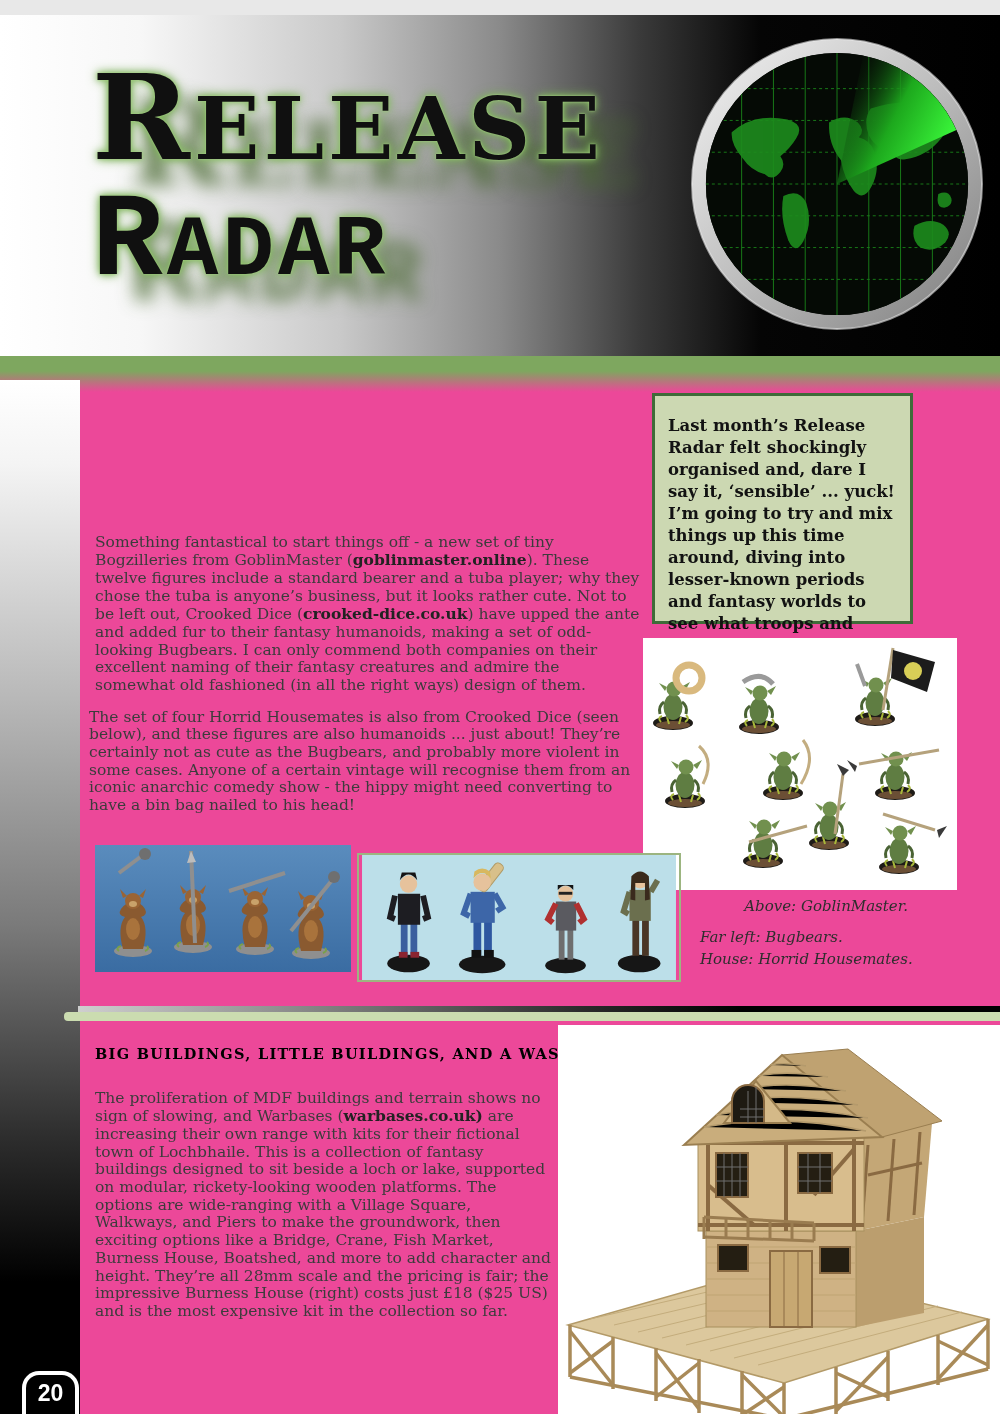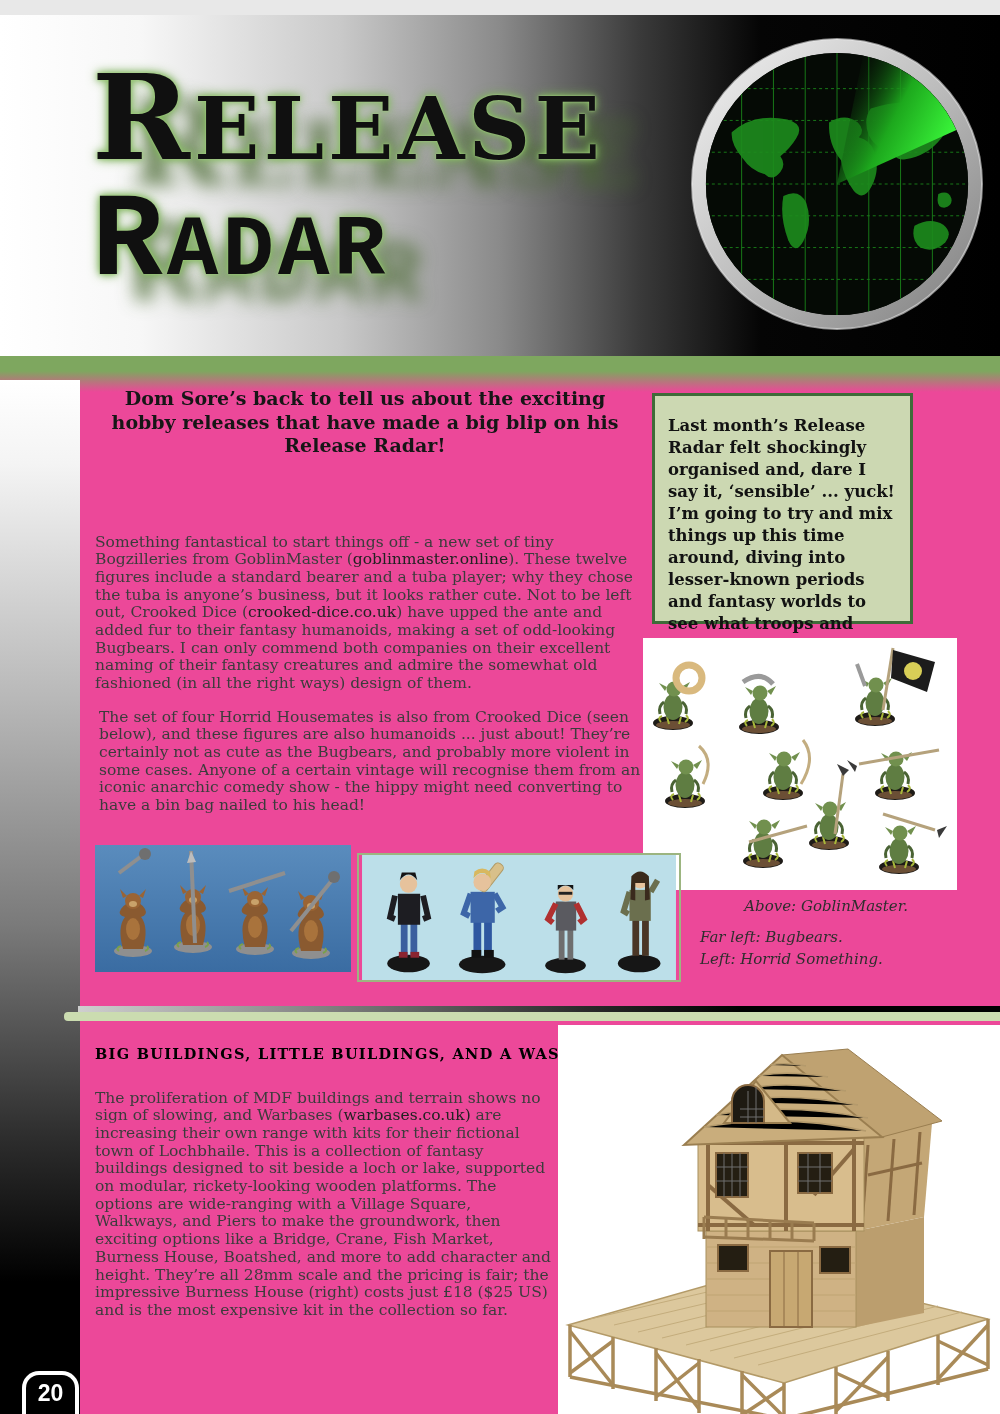--- a/index.html
+++ b/index.html
@@ -29,23 +29,23 @@
   
   .intro{position:absolute;left:95px;top:372px;width:540px;text-align:center;
     font-weight:bold;color:#161616;font-size:19px;line-height:23.5px;}
   .note-box{position:absolute;left:652px;top:378px;width:261px;height:231px;box-sizing:border-box;
     background:#ccd8b2;border:3px solid #3f6b39;padding:19px 14px 0 13px;
     font-weight:bold;color:#121212;font-size:16.5px;line-height:22px;}
   .sec-heading{position:absolute;font-weight:bold;color:#000;font-size:14.5px;letter-spacing:1.3px;}
   .h1{left:95px;top:477px;}
   .h2{left:95px;top:1030px;}
   .body-para{position:absolute;color:#3c3c3c;font-size:15.5px;line-height:17.7px;}
-  .body-para .b{font-weight:normal;color:#222;}
+  .body-para .b{font-weight:bold;color:#222;}
   .p1{left:95px;top:503px;width:548px;}
-  .p2{left:99px;top:678px;width:548px;}
+  .p2{left:89px;top:678px;width:548px;}
   .p3{left:95px;top:1059px;width:462px;}
 
   .caption{position:absolute;font-style:italic;color:#2e2e2e;font-size:15px;line-height:22px;}
   .cap-bog{left:690px;top:880px;width:218px;text-align:right;}
   .cap-left{left:700px;top:911px;width:230px;}
 
   
   .photo{position:absolute;}
   .bog-photo{left:643px;top:623px;width:314px;height:252px;background:#fff;}
   .bug-photo{left:95px;top:830px;width:256px;height:127px;}
@@ -108,21 +108,20 @@
         </g>
         <path d="M150,150 L178,12 A140,140 0 0 1 278,92 Z" fill="url(#sweep)"></path>
       </g>
       <circle cx="150" cy="150" r="146" fill="none" stroke="#e8e8e8" stroke-width="2" opacity="0.6"></circle>
     </svg>
   </div>
 
   <div class="green-bar"></div>
   <div class="left-strip"></div>
 
-  <div class="intro">Dom Sore’s back to tell us about the exciting hobby releases that have made a big blip on his Release Radar!</div>
 
   <div class="note-box">
     <span>Last month’s Release Radar felt shockingly organised and, dare I say it, ‘sensible’ ... yuck! I’m going to try and mix things up this time around, diving into lesser-known periods and fantasy worlds to see what troops and beasties might lurk within!</span>
   </div>
 
   <p class="body-para p1"><span>Something fantastical to start things off - a new set of tiny Bogzilleries from GoblinMaster (</span><span class="b">goblinmaster.online</span><span>). These twelve figures include a standard bearer and a tuba player; why they chose the tuba is anyone’s business, but it looks rather cute. Not to be left out, Crooked Dice (</span><span class="b">crooked-dice.co.uk</span><span>) have upped the ante and added fur to their fantasy humanoids, making a set of odd-looking Bugbears. I can only commend both companies on their excellent naming of their fantasy creatures and admire the somewhat old fashioned (in all the right ways) design of them.</span></p>
   <p class="body-para p2">The set of four Horrid Housemates is also from Crooked Dice (seen below), and these figures are also humanoids ... just about! They’re certainly not as cute as the Bugbears, and probably more violent in some cases. Anyone of a certain vintage will recognise them from an iconic anarchic comedy show - the hippy might need converting to have a bin bag nailed to his head!</p>
 
   <svg class="photo bog-photo" viewBox="0 0 314 252">
     <defs>
@@ -162,21 +161,21 @@
     <line x1="200" y1="136" x2="192" y2="196" stroke="#b5a27c" stroke-width="3"></line>
     <polygon points="200,138 194,126 206,132" fill="#3a3a3a"></polygon>
     <use href="#gob" transform="translate(256,206)"></use>
     <line x1="240" y1="176" x2="292" y2="192" stroke="#b5a27c" stroke-width="3"></line>
     <polygon points="294,192 304,188 296,200" fill="#3a3a3a"></polygon>
   </svg>
 
   <div class="caption cap-bog">Above: GoblinMaster.</div>
   <div class="caption cap-left">
     <div>Far left: Bugbears.</div>
-    <div>Left: Horrid Something.</div>
+    <div>House: Horrid Housemates.</div>
   </div>
 
   <svg class="photo bug-photo" viewBox="0 0 256 127">
     <defs>
       <linearGradient id="bgblue" x1="0" y1="0" x2="0" y2="1">
         <stop offset="0" stop-color="#5a8cbd"></stop>
           <stop offset="1" stop-color="#3a6ca2"></stop>
       </linearGradient>
       <g id="bugbear">
         <ellipse cx="0" cy="44" rx="19" ry="6" fill="#8f8f8f"></ellipse>

